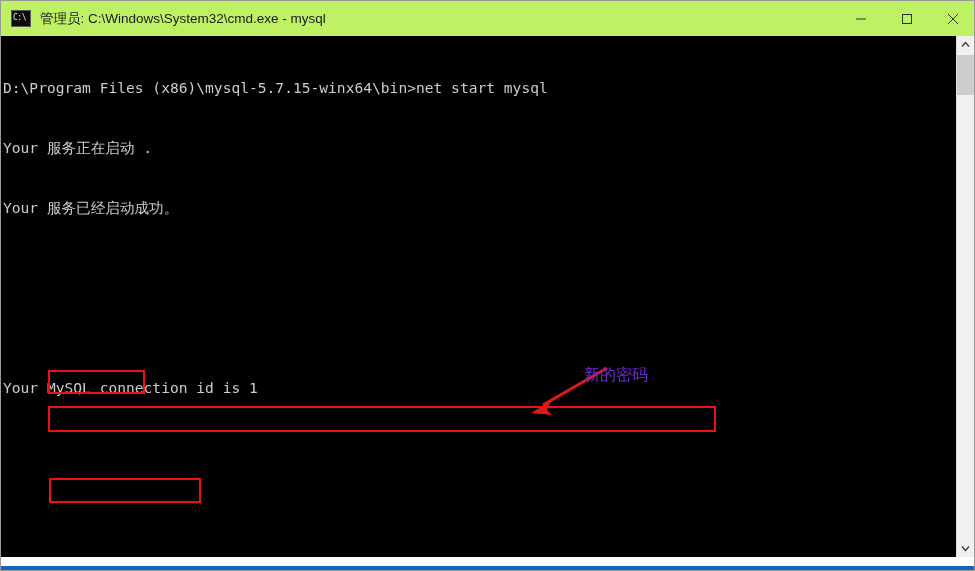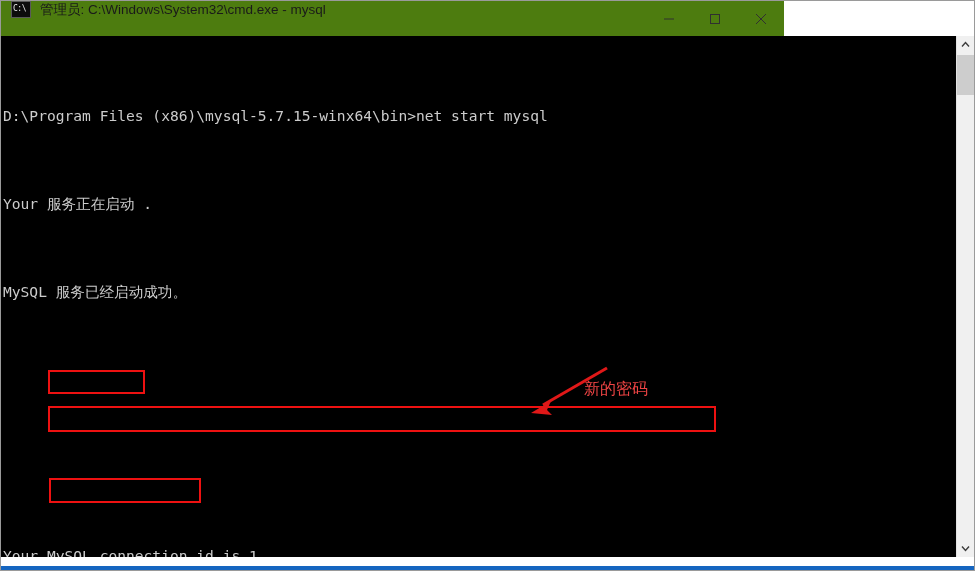--- a/index.html
+++ b/index.html
@@ -19,25 +19,25 @@
     height: 571px;
     background: #ffffff;
     box-sizing: border-box;
     border: 1px solid #9a9a9a;
     overflow: hidden;
   }
   
   .titlebar {
     position: absolute;
     left: 0; top: 0;
-    width: 783px;
+    width: 975px;
     height: 35px;
-    background: #4d7c0f;
-    display: flex;
-    align-items: flex-start;
+    background: #bef264;
+    display: flex;
+    align-items: center;
     box-sizing: border-box;
   }
   .title-icon {
     width: 18px;
     height: 15px;
     margin-left: 10px;
     margin-right: 9px;
     background: #0c0c0c;
     border: 1px solid #5a5a5a;
     position: relative;
@@ -89,39 +89,39 @@
     left: 2px;
     top: 2px;
     width: 950px;
     font-family: "DejaVu Sans Mono", "Liberation Mono", monospace;
     font-size: 14.6px;
     line-height: 20px;
     color: #cccccc;
     white-space: pre;
     letter-spacing: 0px;
   }
-  .console-text .line { height: 20px; margin-top: 28px; }
+  .console-text .line { height: 20px; }
   
   .redbox {
     position: absolute;
     border: 2px solid #ee1111;
     box-sizing: border-box;
     pointer-events: none;
   }
   #box-use      { left: 47px;  top: 369px; width: 97px;  height: 24px; }
   #box-update   { left: 47px;  top: 405px; width: 668px; height: 26px; }
   #box-flush    { left: 48px;  top: 477px; width: 152px; height: 25px; }
   .red-note {
     position: absolute;
     left: 583px;
-    top: 377px;
-    font-family: Liberation Serif, serif;
+    top: 364px;
+    font-family: Liberation Mono, monospace;
     font-size: 16px;
     line-height: 22px;
-    color: #ef4444;
+    color: #6d28d9;
     white-space: nowrap;
   }
   .arrow-svg {
     position: absolute;
     left: 520px;
     top: 360px;
     width: 100px;
     height: 60px;
     pointer-events: none;
   }
@@ -198,21 +198,21 @@
           <line x1="11" y1="1" x2="1" y2="11" stroke="#303030" stroke-width="1"></line>
         </svg>
       </div>
     </div>
   </div>
 
   <div class="console">
     <div class="console-text">
       <div class="line">D:\Program Files (x86)\mysql-5.7.15-winx64\bin&gt;net start mysql</div>
       <div class="line">Your 服务正在启动 .</div>
-      <div class="line">MySQL 服务已经启动成功。</div>
+      <div class="line">Your 服务已经启动成功。</div>
       <div class="line"></div>
       <div class="line"></div>
       <div class="line">Your MySQL connection id is 1</div>
       
       
       
       
       
       
       

